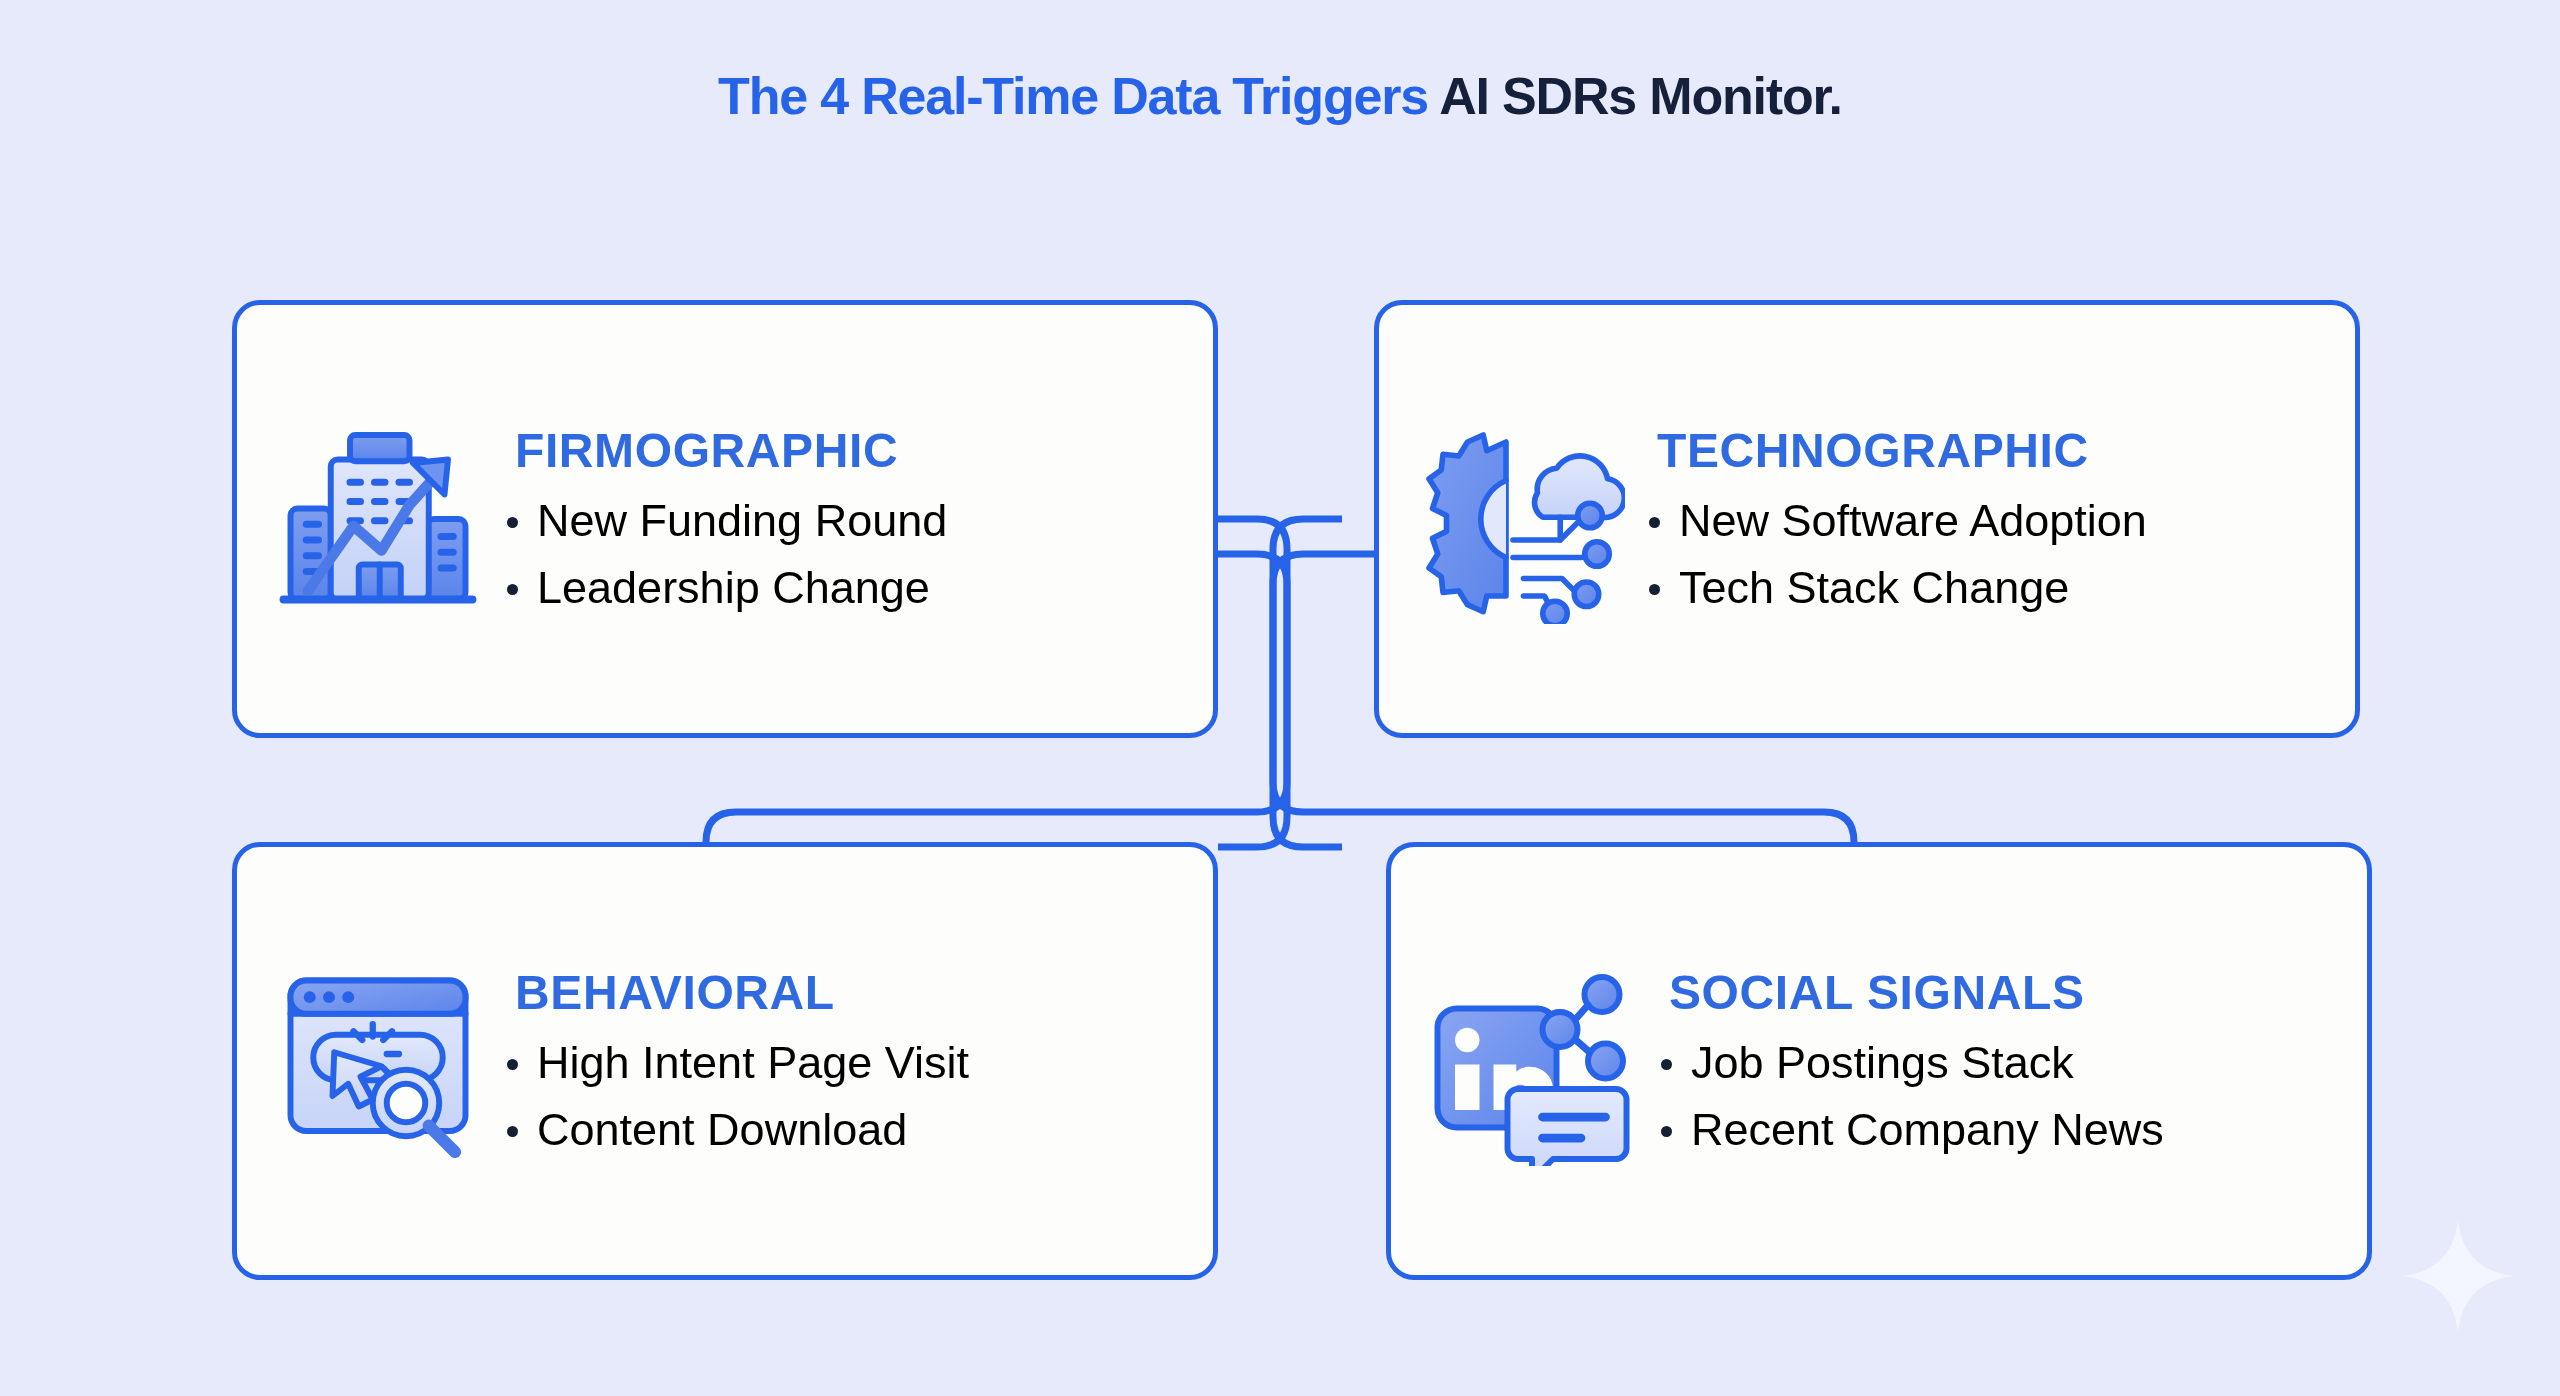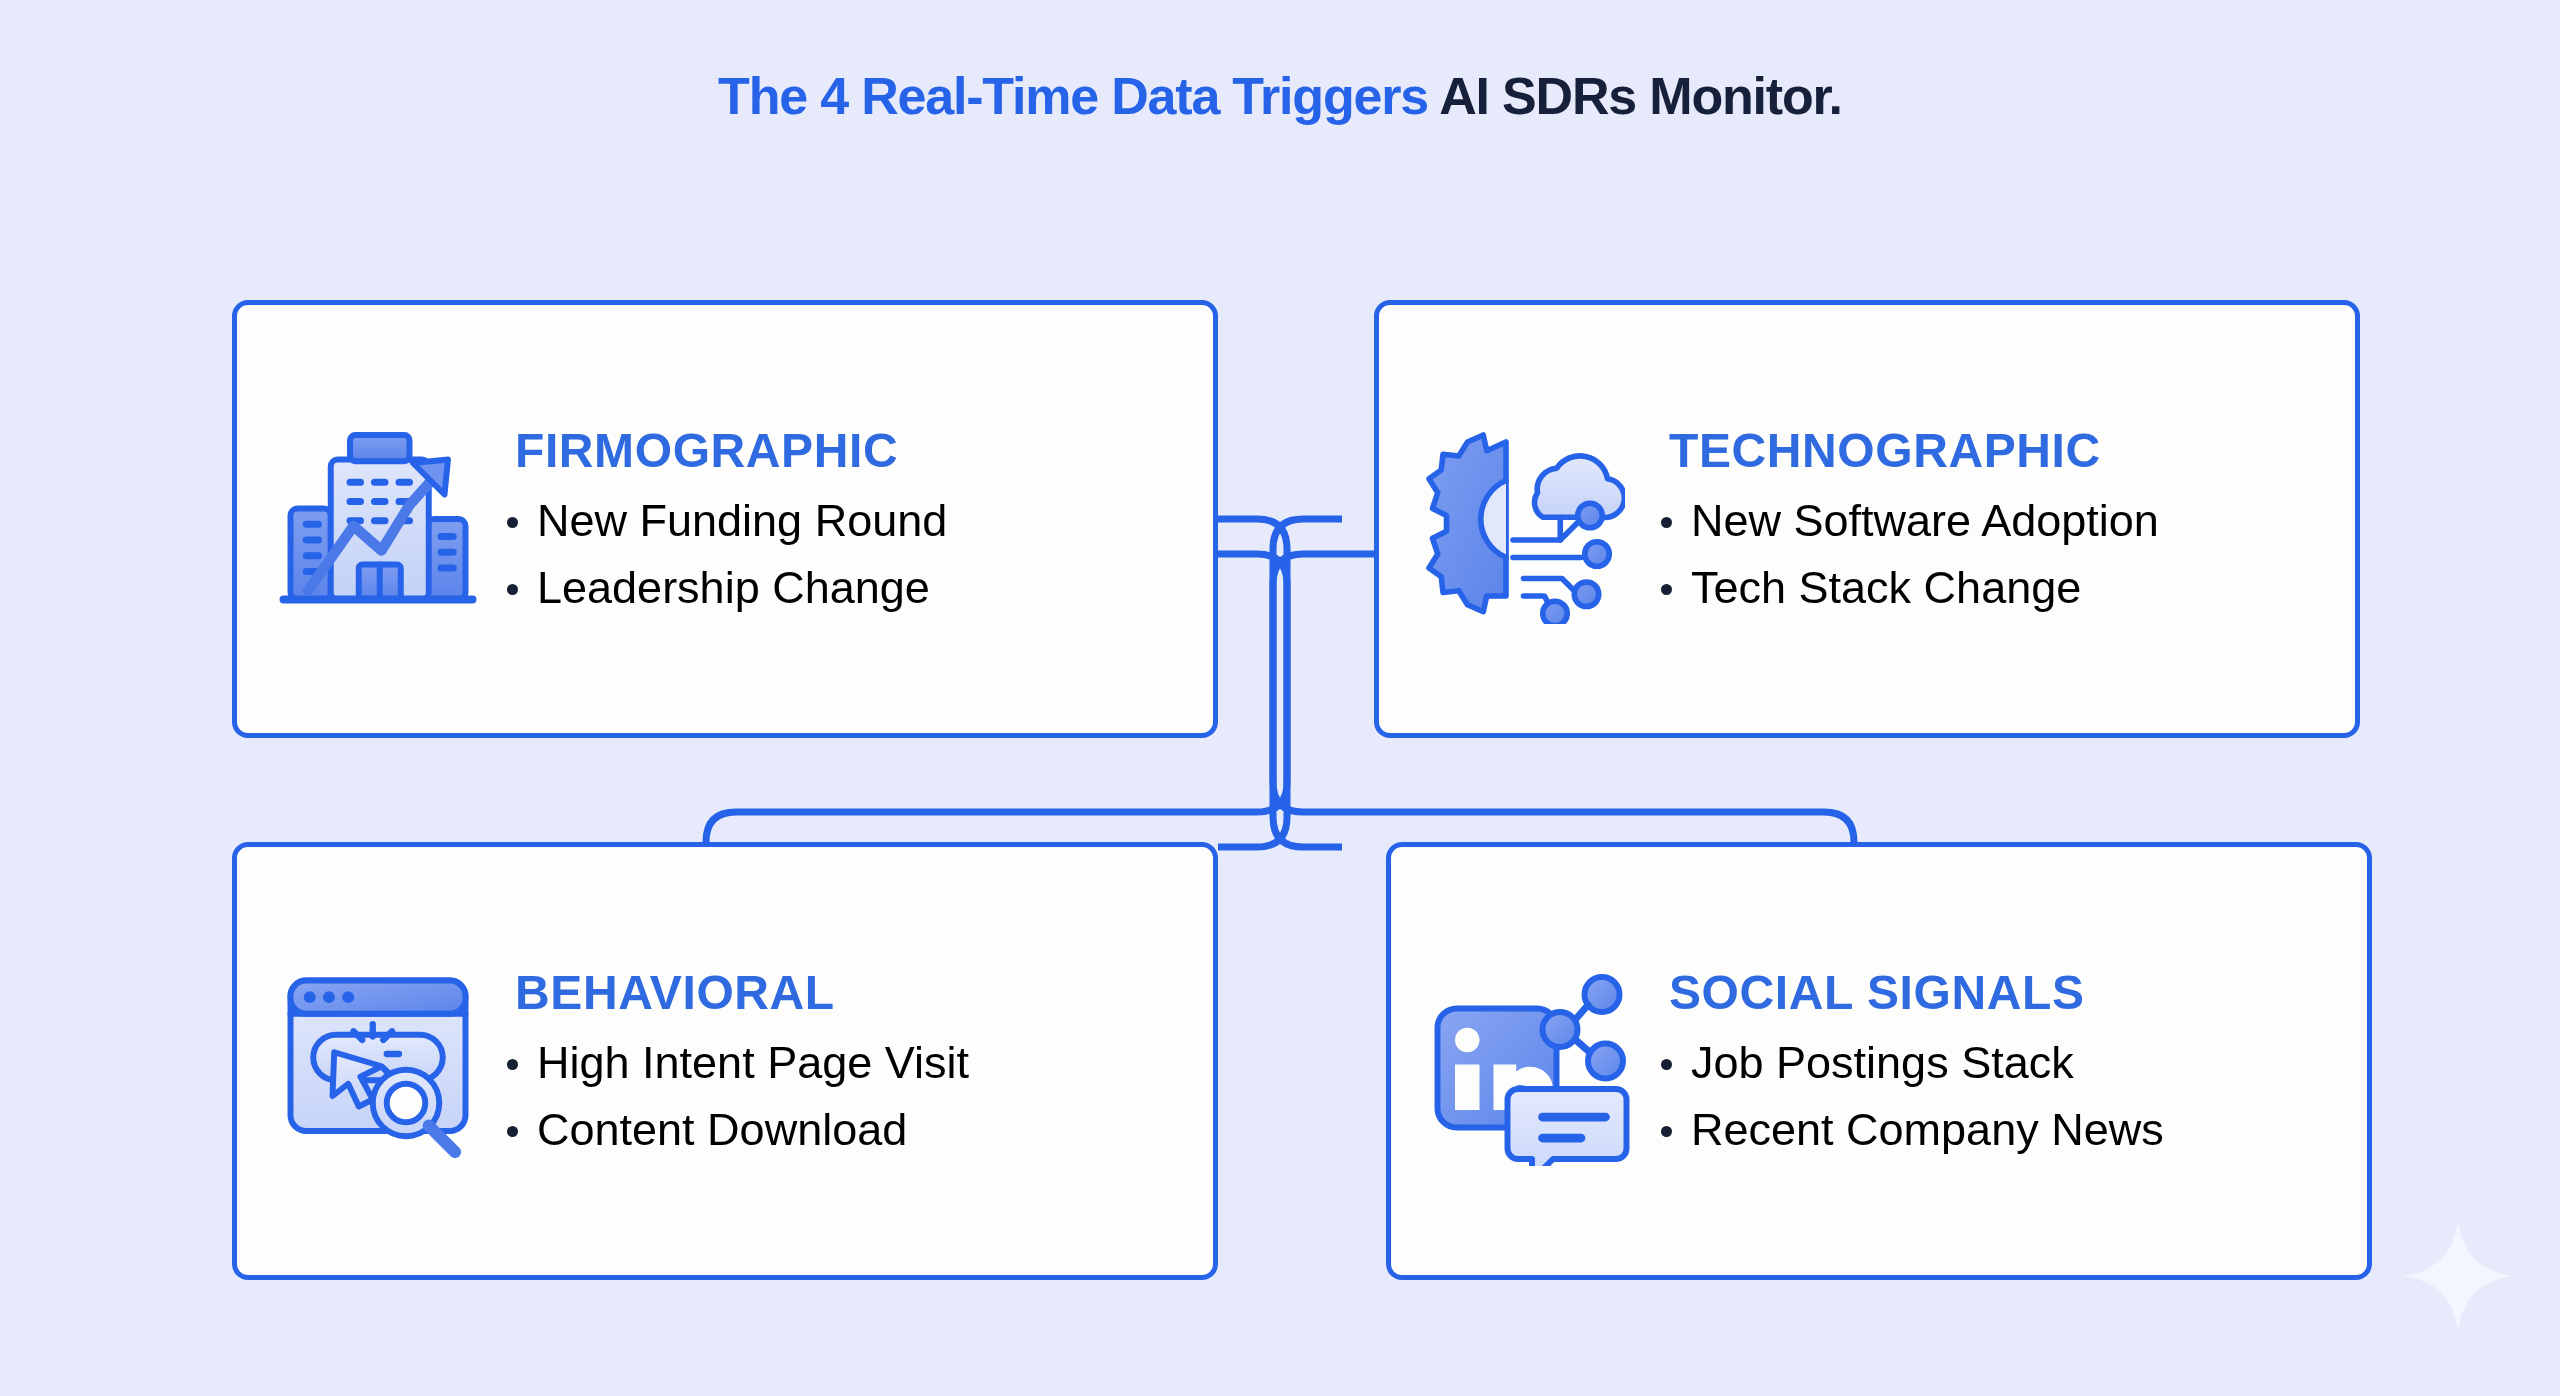--- a/index.html
+++ b/index.html
@@ -59,27 +59,27 @@
     width: 2128px;
     height: 980px;
   }
   .card {
     position: absolute;
     width: 986px;
     height: 438px;
     box-sizing: border-box;
     background: #fdfdfb;
     border: 5px solid #2663e8;
-    border-radius: 16px;
+    border-radius: 28px;
     display: flex;
     align-items: center;
     padding: 0 0 0 36px;
   }
   .card.tl { left: 0;     top: 0; }
-  .card.tr { left: 1142px; top: 0; gap: 12px; }
+  .card.tr { left: 1142px; top: 0; }
   .card.bl { left: 0;     top: 542px; }
   .card.br { left: 1142px; top: 542px; margin-left: 12px; }
 
   .card-icon {
     flex: 0 0 auto;
     width: 210px;
     height: 210px;
     margin-right: 18px;
     display: flex;
     align-items: center;

